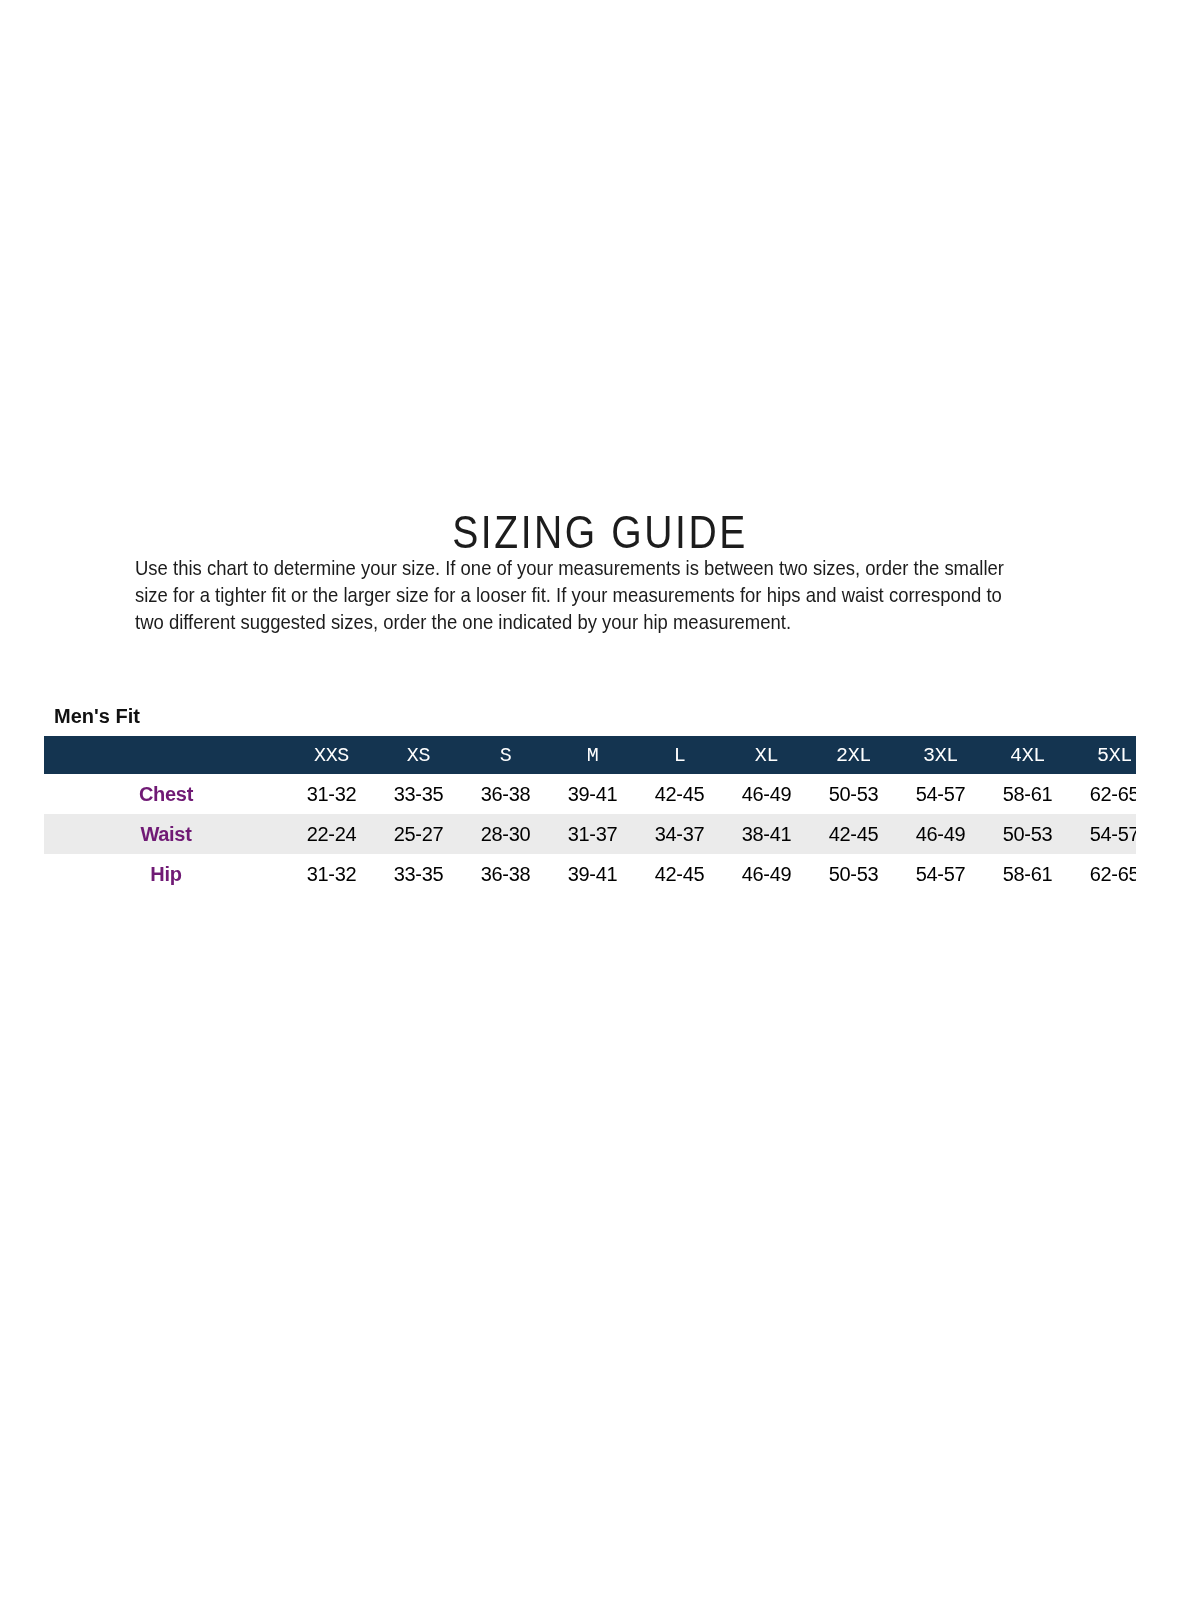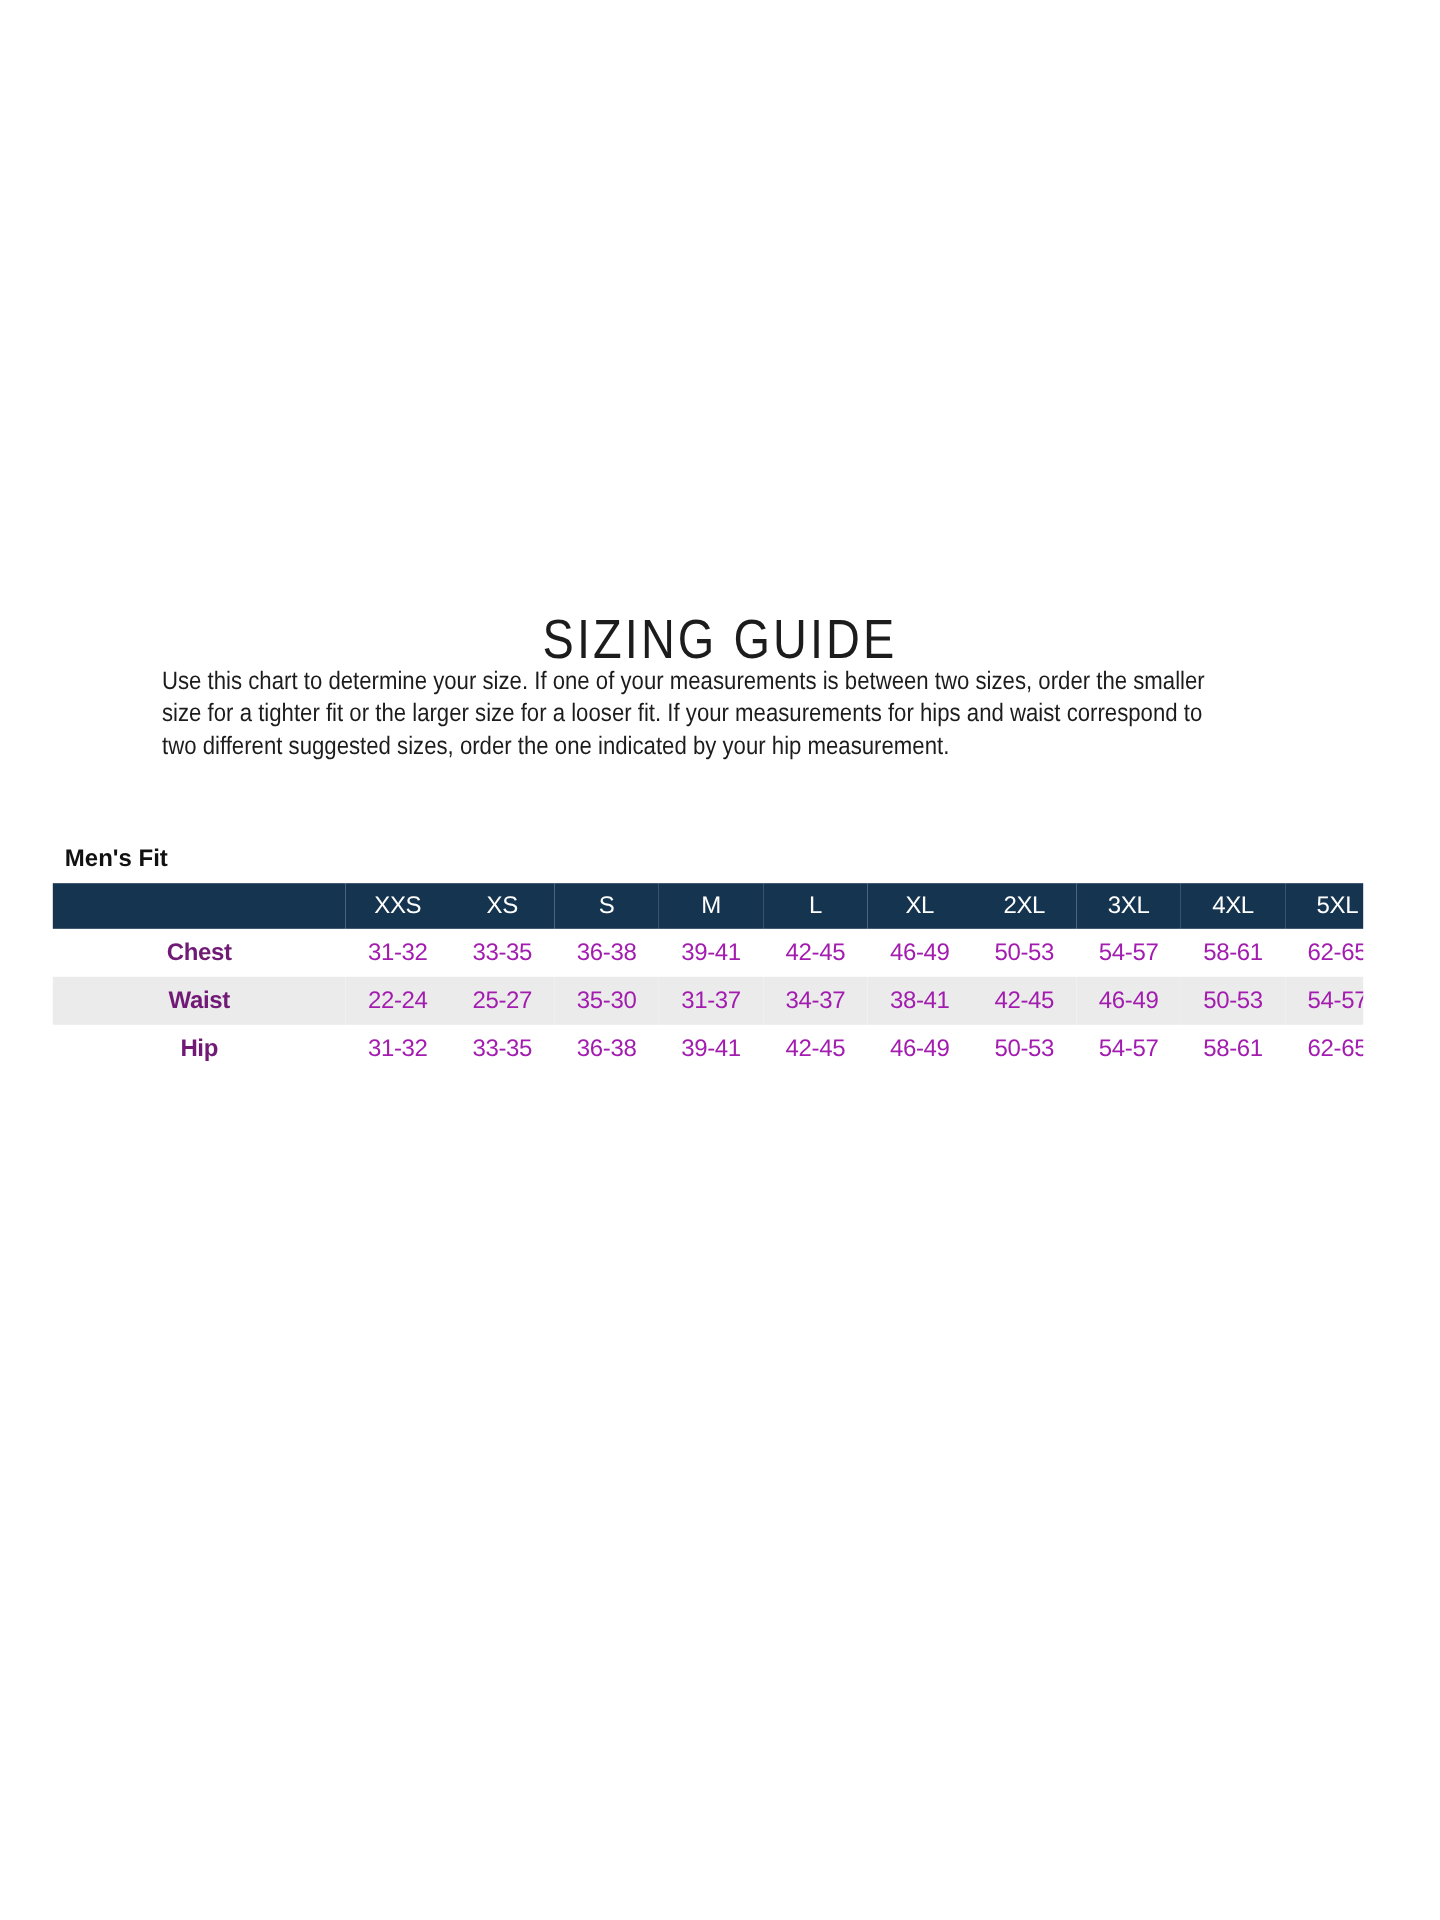--- a/index.html
+++ b/index.html
@@ -61,28 +61,29 @@
     font-size:20px;
     letter-spacing:-0.3px;
   }
   table.size-table thead tr{
     height:38px;
     background:var(--header-bg);
   }
   table.size-table thead th{
     color:var(--header-text);
     font-weight:400;
+    font-family:Liberation Mono, monospace;
   }
   table.size-table tbody tr{height:40px;}
   table.size-table tbody tr.striped{background:var(--stripe-bg);border-radius:18px;}
   table.size-table td.row-label{
     font-weight:700;
     color:#701a75;
   }
-  table.size-table td.size-value{color:#a21caf;}
+  table.size-table td.size-value{color:#000000;}
 </style>
 </head>
 <body>
 
 <div class="page">
 
   <h1 class="title">SIZING GUIDE</h1>
 
   <div class="intro">
     <div class="intro-line">Use this chart to determine your size. If one of your measurements is between two sizes, order the smaller</div>
@@ -133,21 +134,21 @@
           <td class="size-value">46-49</td>
           <td class="size-value">50-53</td>
           <td class="size-value">54-57</td>
           <td class="size-value">58-61</td>
           <td class="size-value">62-65</td>
         </tr>
         <tr class="striped">
           <td class="row-label">Waist</td>
           <td class="size-value">22-24</td>
           <td class="size-value">25-27</td>
-          <td class="size-value">35-30</td>
+          <td class="size-value">28-30</td>
           <td class="size-value">31-37</td>
           <td class="size-value">34-37</td>
           <td class="size-value">38-41</td>
           <td class="size-value">42-45</td>
           <td class="size-value">46-49</td>
           <td class="size-value">50-53</td>
           <td class="size-value">54-57</td>
         </tr>
         <tr>
           <td class="row-label">Hip</td>

